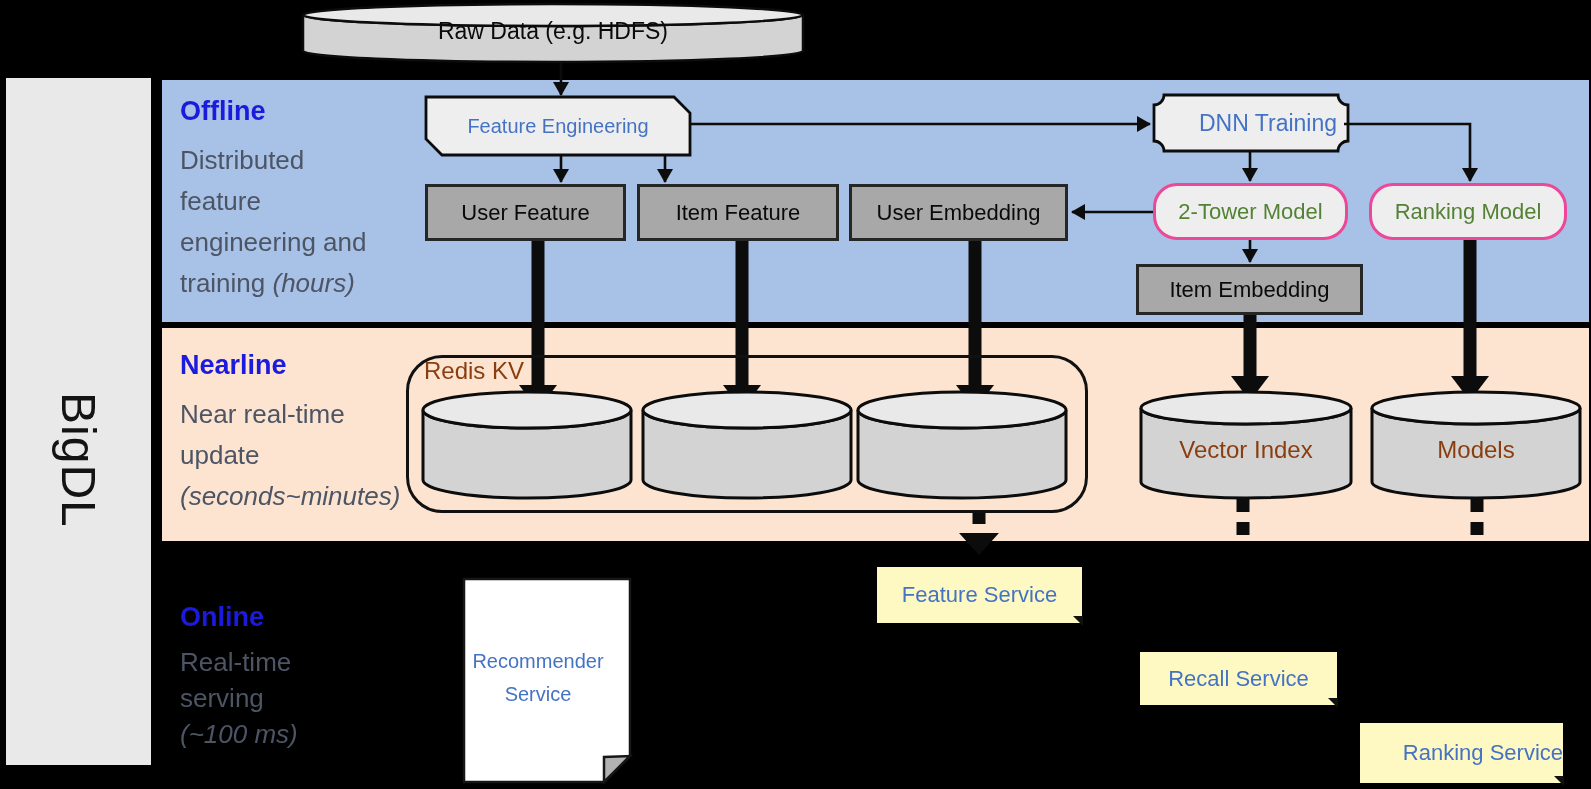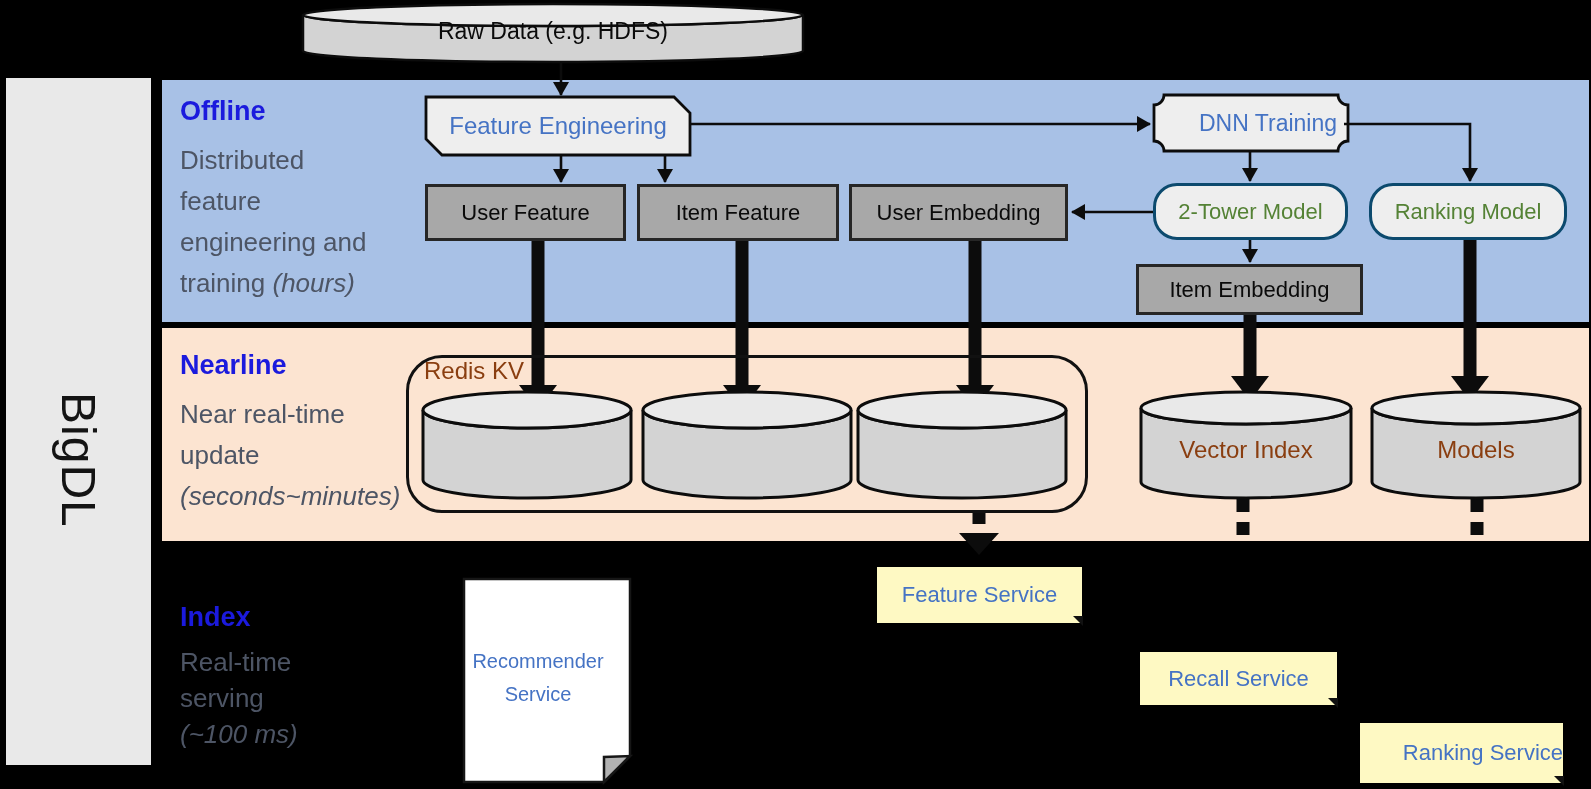--- a/index.html
+++ b/index.html
@@ -18,21 +18,21 @@
   .sidebar{position:absolute;left:6px;top:78px;width:145px;height:687px;background:var(--sidebar-bg);}
   .bigdl{position:absolute;left:6px;top:335px;width:145px;height:250px;display:flex;align-items:center;justify-content:center;
          writing-mode:vertical-rl;font-size:48px;color:#141414;letter-spacing:1px;}
   svg.gfx{position:absolute;left:0;top:0;z-index:2;}
   .lbl{position:absolute;z-index:3;display:flex;align-items:center;justify-content:center;text-align:center;}
   .heading{position:absolute;z-index:3;font-size:27px;font-weight:600;color:var(--heading-blue);}
   .desc{position:absolute;z-index:3;font-size:26px;line-height:41px;color:var(--desc-slate);}
   .desc i{font-style:italic;}
   .node{position:absolute;z-index:3;display:flex;align-items:center;justify-content:center;text-align:center;font-size:22px;}
   .node.gray{background:var(--gray-box);border:3px solid #262626;color:#0a0a0a;}
-  .node.round{background:var(--shape-fill);border:3px solid #0c4a6e;border-radius:24px;color:var(--node-green);}
+  .node.round{background:var(--shape-fill);border:3px solid #ec4899;border-radius:24px;color:var(--node-green);}
   .shape-lbl{color:var(--node-blue);}
   .brown{color:var(--storage-brown);}
   .redis-group{position:absolute;left:406px;top:355px;width:682px;height:158px;border:3px solid #111;border-radius:36px;z-index:2;}
   .redis-label{position:absolute;left:424px;top:357px;font-size:24px;z-index:3;}
   .cyl-label{font-size:24px;}
   .service{position:absolute;z-index:3;background:#fef9c3;display:flex;align-items:center;justify-content:center;
            font-size:22px;color:var(--node-blue);}
   .fold{position:absolute;right:-1px;bottom:-3px;width:0;height:0;border-top:10px solid #111;border-left:10px solid transparent;}
   .doc-label{position:absolute;left:464px;top:589px;width:148px;height:177px;z-index:3;display:flex;align-items:center;justify-content:center;
              text-align:center;font-size:20px;line-height:33px;color:var(--node-blue);}
@@ -135,28 +135,28 @@
       <div>training <i>(hours)</i></div>
     </div>
 
   <div class="heading" style="left:180px;top:350px;">Nearline</div>
   <div class="desc" style="left:180px;top:394px;">
       <div>Near real-time</div>
       <div>update</div>
       <div><i>(seconds~minutes)</i></div>
     </div>
 
-  <div class="heading" style="left:180px;top:602px;">Index</div>
+  <div class="heading" style="left:180px;top:602px;">Online</div>
   <div class="desc" style="left:180px;top:644px;line-height:36px;">
       <div>Real-time</div>
       <div>serving</div>
       <div><i>(~100 ms)</i></div>
     </div>
 
-  <div class="lbl shape-lbl" style="left:426px;top:97px;width:264px;height:58px;font-size:24px;">Feature Engineering</div>
+  <div class="lbl shape-lbl" style="left:426px;top:97px;width:264px;height:58px;font-size:20px;">Feature Engineering</div>
   <div class="lbl shape-lbl" style="left:1154px;top:95px;width:228px;height:56px;font-size:23px;">DNN Training</div>
 
   <div class="node gray" style="left:425px;top:184px;width:201px;height:57px;">User Feature</div>
   <div class="node gray" style="left:637px;top:184px;width:202px;height:57px;">Item Feature</div>
   <div class="node gray" style="left:849px;top:184px;width:219px;height:57px;">User Embedding</div>
 
   <div class="node round" style="left:1153px;top:183px;width:195px;height:57px;">2-Tower Model</div>
   <div class="node round" style="left:1369px;top:183px;width:198px;height:57px;">Ranking Model</div>
 
   <div class="node gray" style="left:1136px;top:264px;width:227px;height:51px;">Item Embedding</div>

